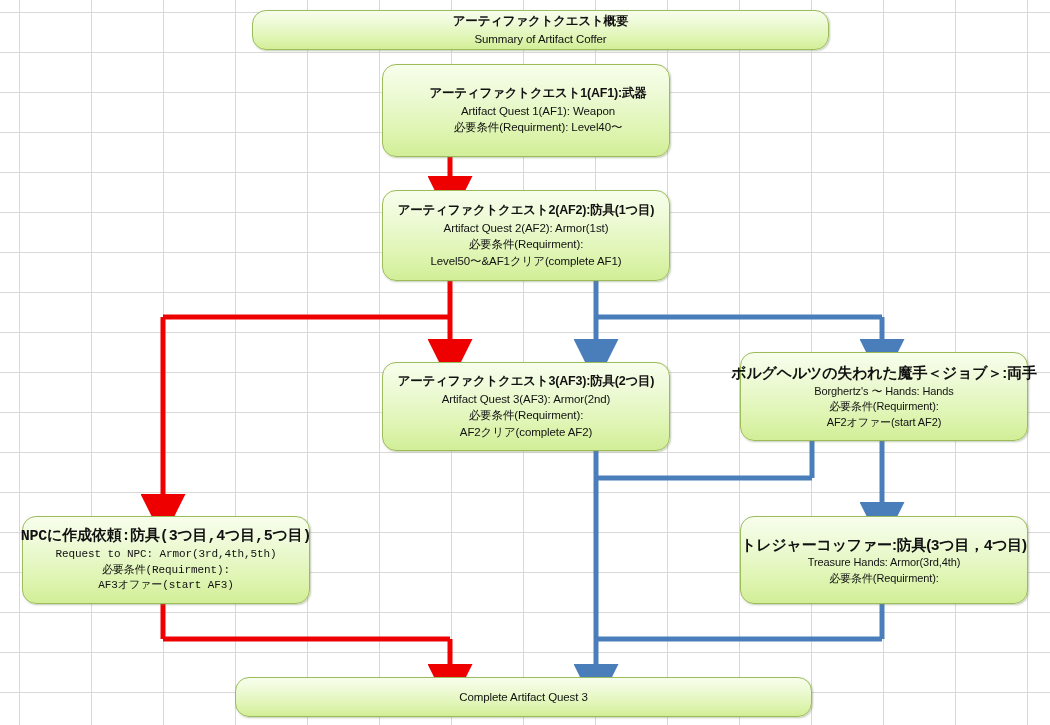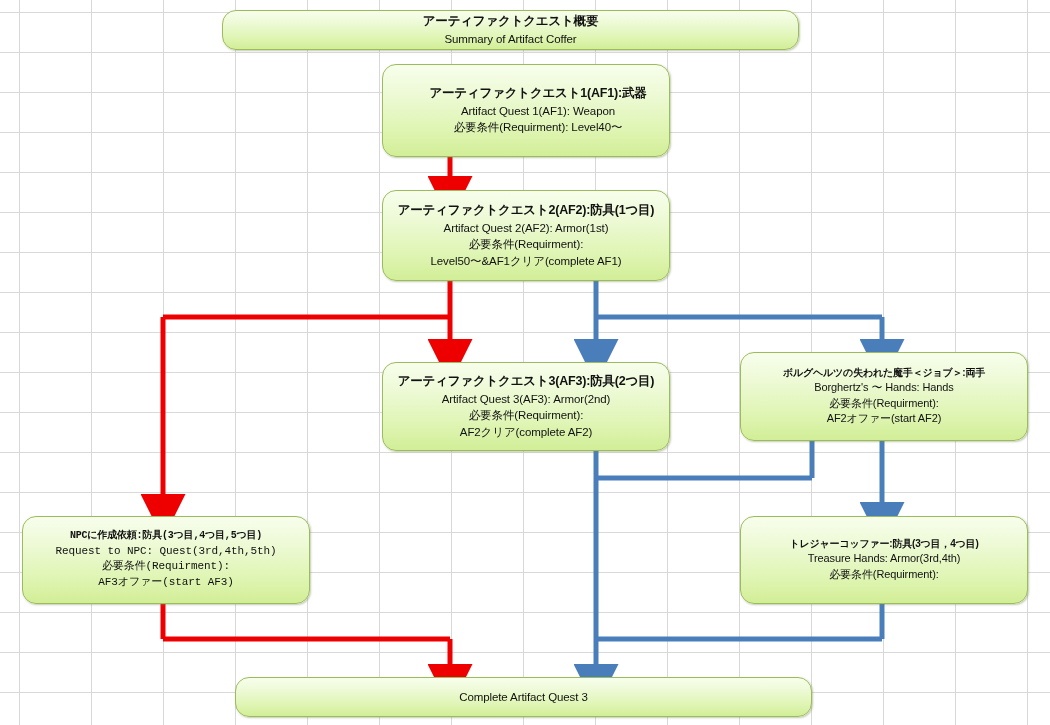--- a/index.html
+++ b/index.html
@@ -44,21 +44,21 @@
   .node .jp {
     font-size: 12.5px;
     font-weight: 600;
     letter-spacing: -0.2px;
   }
   .node .en {
     font-size: 11.5px;
     font-weight: 500;
     letter-spacing: -0.1px;
   }
-  .node.small .jp { font-size: 10px; }
+  .node.small .jp { font-size: 15px; }
   .node.small .en { font-size: 11px; }
 
   svg.edges {
     position: absolute;
     left: 0; top: 0;
     width: 1050px;
     height: 725px;
     pointer-events: none;
   }
 </style>
@@ -109,21 +109,21 @@
     </g>
 
     <g>
       <path d="M596,478 L596,639" stroke="#4a7ebb" stroke-width="5" fill="none"></path>
       <path d="M882,604 L882,639" stroke="#4a7ebb" stroke-width="5" fill="none"></path>
       <path d="M596,639 L882,639" stroke="#4a7ebb" stroke-width="5" fill="none"></path>
       <path d="M596,639 L596,670" stroke="#4a7ebb" stroke-width="5" fill="none" marker-end="url(#arrow-blue)"></path>
     </g>
   </svg>
 
-  <div class="node" style="left:222px; top:10px; width:577px; height:40px;">
+  <div class="node" style="left:252px; top:10px; width:577px; height:40px;">
     <span class="ln jp">アーティファクトクエスト概要</span>
     <span class="ln en">Summary of Artifact Coffer</span>
   </div>
 
   <div class="node" style="left:382px; top:64px; width:288px; height:93px;padding-left:34px;">
     <span class="ln jp">アーティファクトクエスト1(AF1):武器</span>
     <span class="ln en">Artifact Quest 1(AF1): Weapon</span>
     <span class="ln en">必要条件(Requirment): Level40〜</span>
   </div>
 
@@ -143,21 +143,21 @@
 
   <div class="node small" style="left:740px; top:352px; width:288px; height:89px;">
     <span class="ln jp">ボルグヘルツの失われた魔手＜ジョブ＞:両手</span>
     <span class="ln en">Borghertz's 〜 Hands: Hands</span>
     <span class="ln en">必要条件(Requirment):</span>
     <span class="ln en">AF2オファー(start AF2)</span>
   </div>
 
   <div class="node small" style="left:22px; top:516px; width:288px; height:88px;font-family:Liberation Mono, monospace;">
     <span class="ln jp">NPCに作成依頼:防具(3つ目,4つ目,5つ目)</span>
-    <span class="ln en">Request to NPC: Quest(3rd,4th,5th)</span>
+    <span class="ln en">Request to NPC: Armor(3rd,4th,5th)</span>
     <span class="ln en">必要条件(Requirment):</span>
     <span class="ln en">AF3オファー(start AF3)</span>
   </div>
 
   <div class="node small" style="left:740px; top:516px; width:288px; height:88px;">
     <span class="ln jp">トレジャーコッファー:防具(3つ目，4つ目)</span>
     <span class="ln en">Treasure Hands: Armor(3rd,4th)</span>
     <span class="ln en">必要条件(Requirment):</span>
   </div>
 

